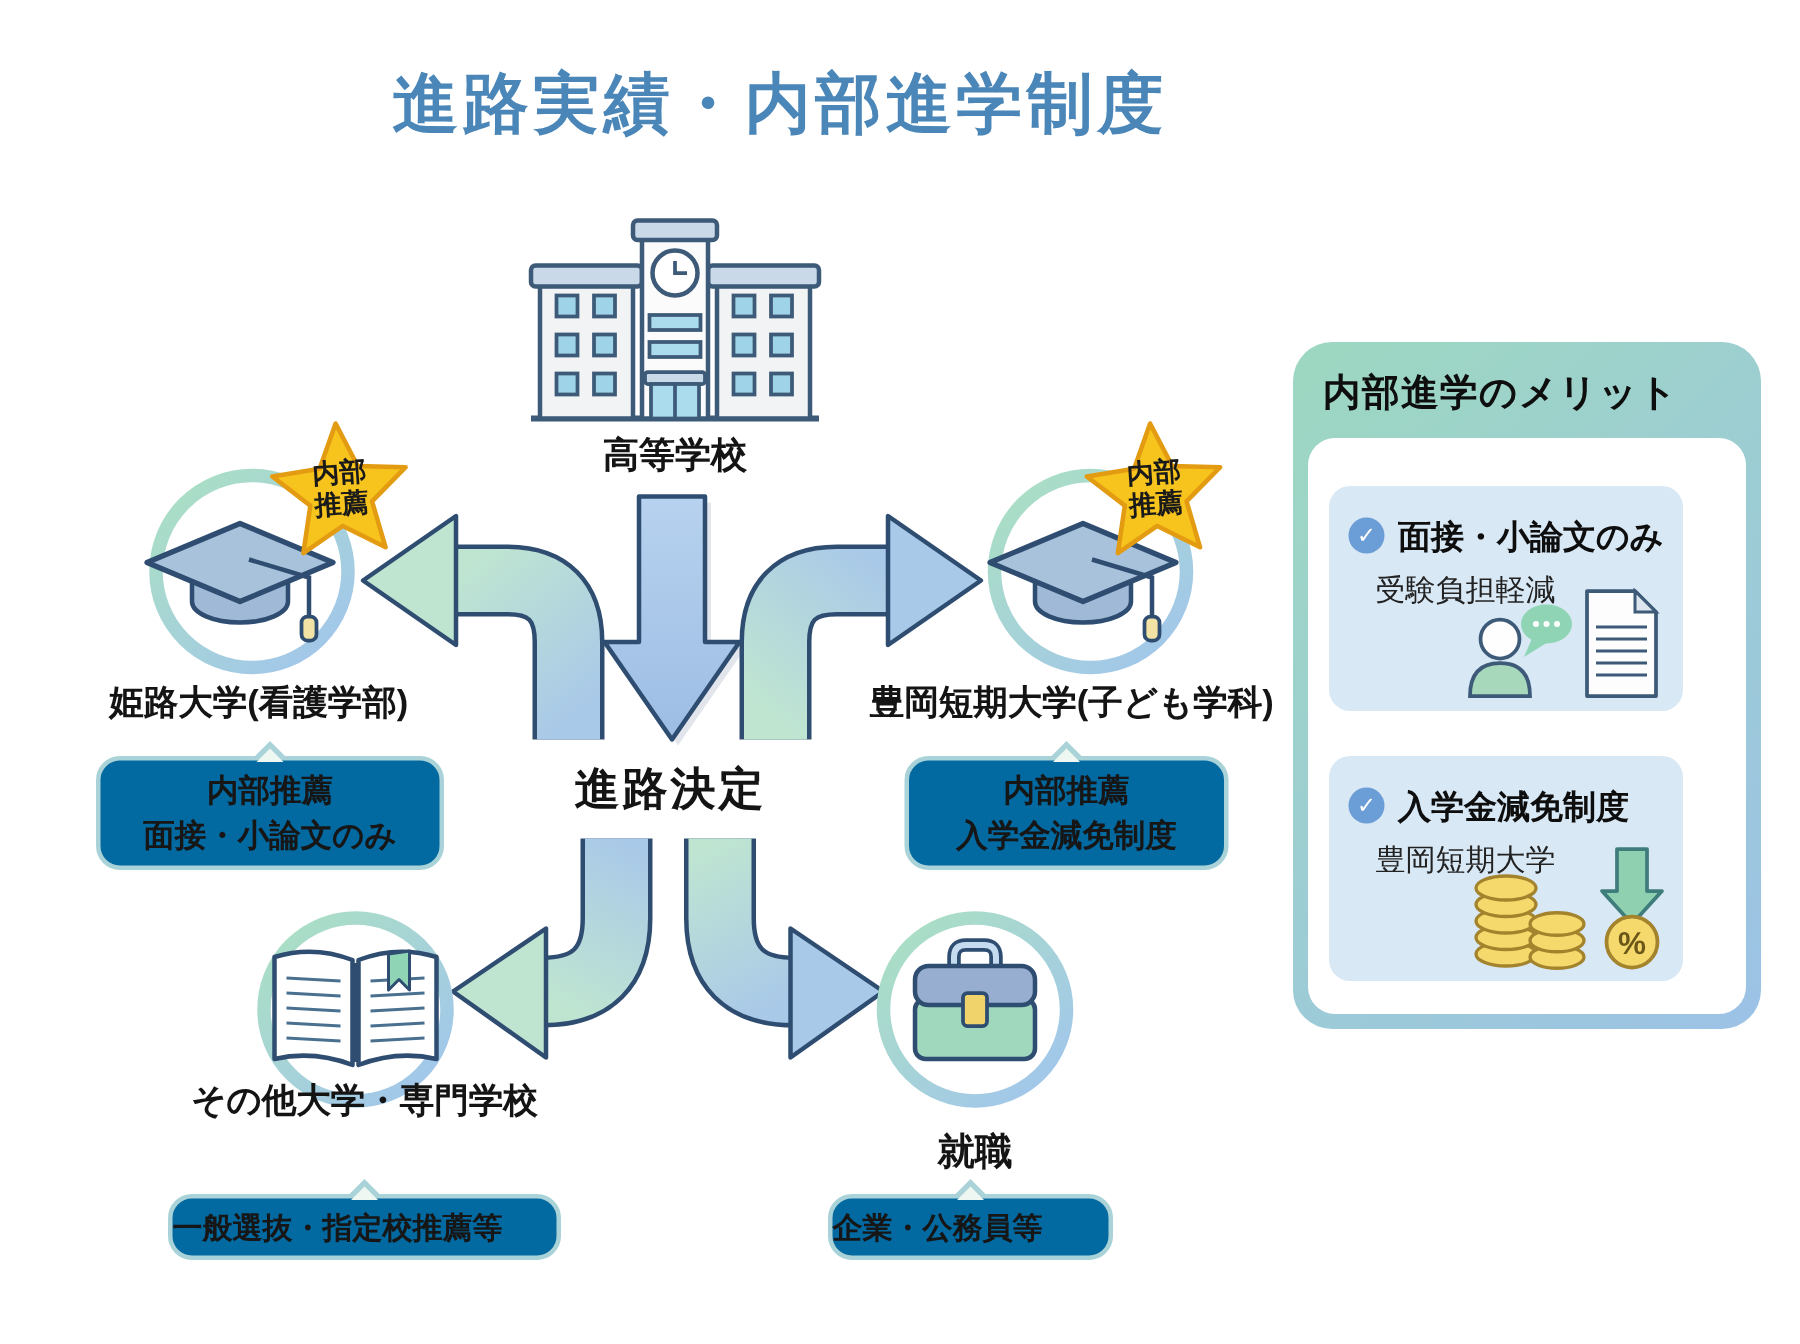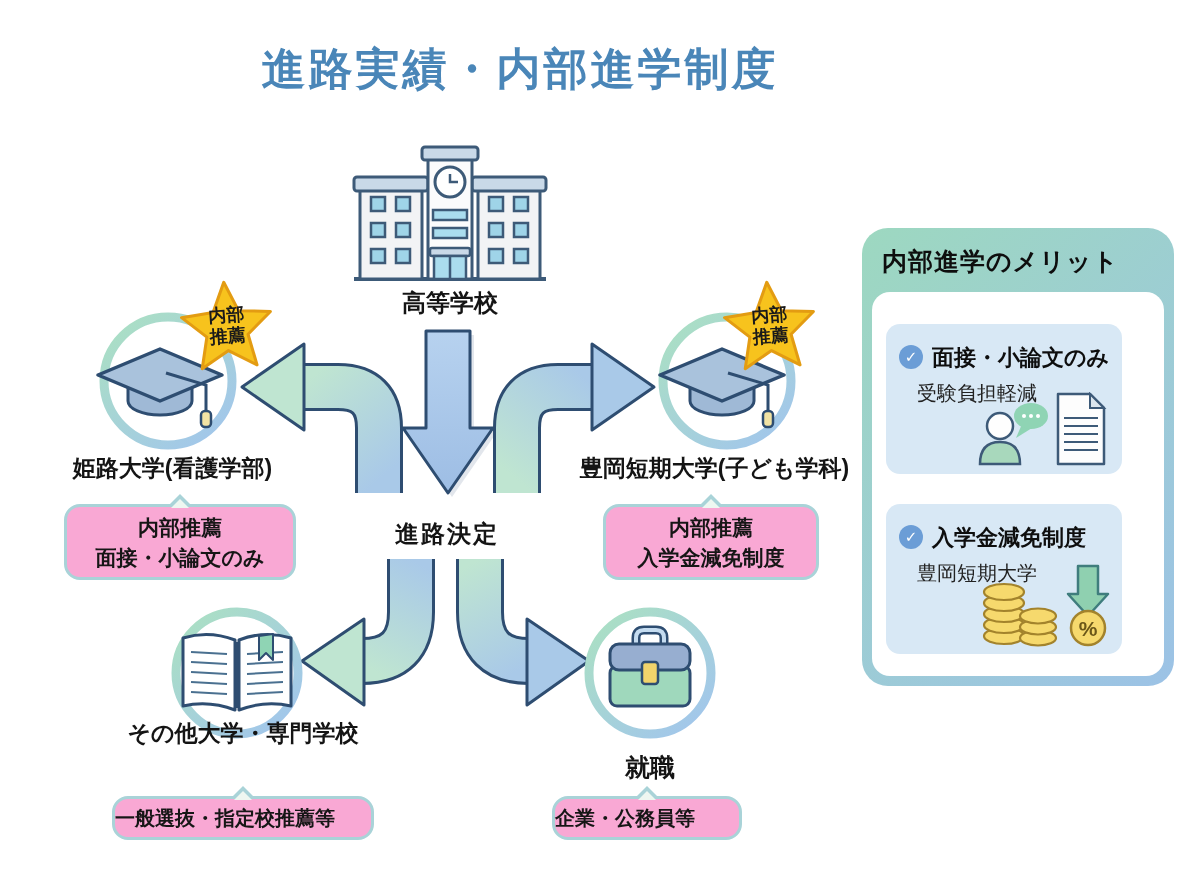--- a/index.html
+++ b/index.html
@@ -9,25 +9,25 @@
   }
   .abs{position:absolute;}
   .title{
     left:0;top:40px;width:1040px;text-align:center;
     font-size:44px;font-weight:bold;color:#4a86b8;letter-spacing:3px;
   }
   .label{font-weight:bold;color:#141414;text-align:center;}
   .hs-label{left:340px;top:287px;width:220px;font-size:24px;}
   .name-left{left:25px;top:453px;width:295px;font-size:23px;}
   .name-right{left:562px;top:453px;width:305px;font-size:23px;}
-  .center-label{left:347px;top:518px;width:200px;font-size:24px;letter-spacing:2px;}
+  .center-label{left:347px;top:506px;width:200px;font-size:30px;letter-spacing:2px;}
   .name-other{left:88px;top:718px;width:310px;font-size:23px;}
   .name-job{left:560px;top:751px;width:180px;font-size:25px;}
   .bubble{
-    background:#f9a8d4;border:3px solid #a9d3d8;border-radius:16px;
+    background:#0369a1;border:3px solid #a9d3d8;border-radius:16px;
     text-align:center;font-weight:bold;color:#161616;
   }
   .bubble::before{
     content:"";position:absolute;top:-25px;left:50%;transform:translateX(-50%);
     border:12px solid transparent;border-bottom-color:#a9d3d8;
   }
   .bubble::after{
     content:"";position:absolute;top:-17px;left:50%;transform:translateX(-50%);
     border:9px solid transparent;border-bottom-color:#eef7f1;
   }

